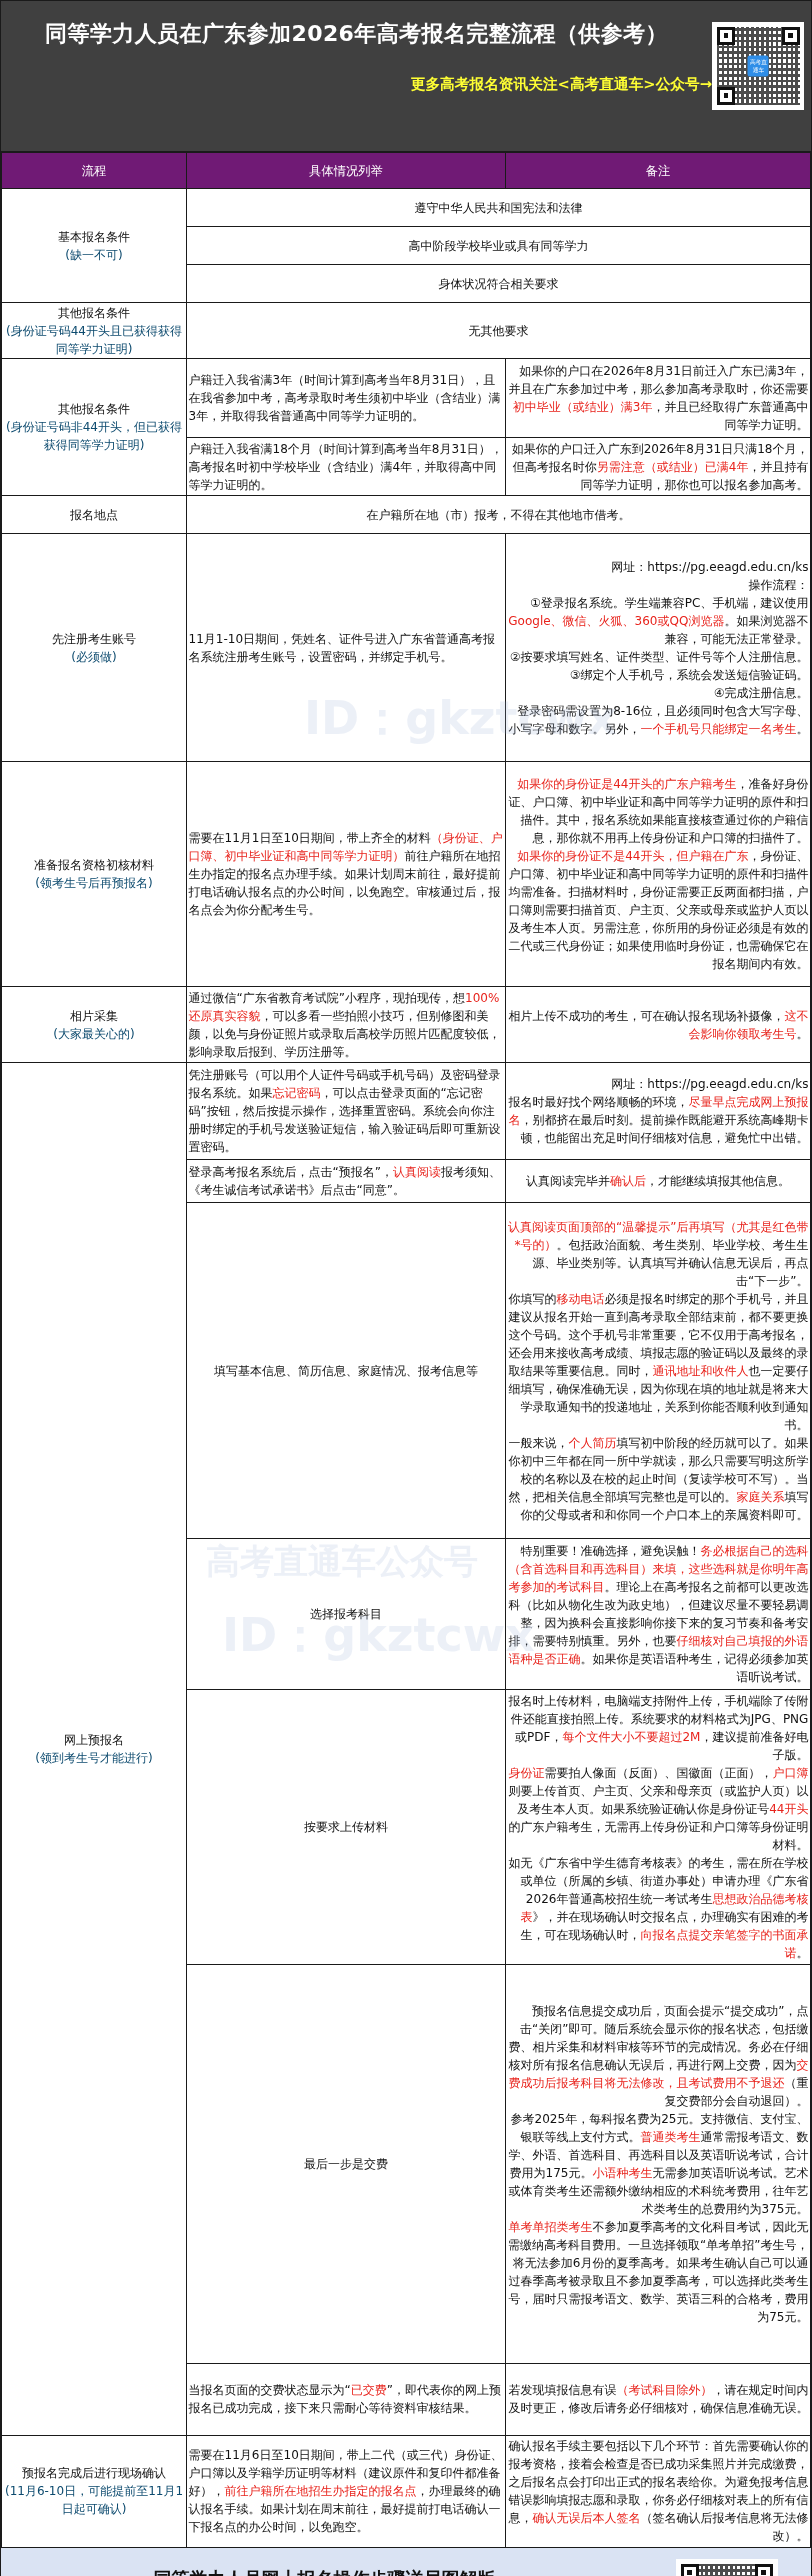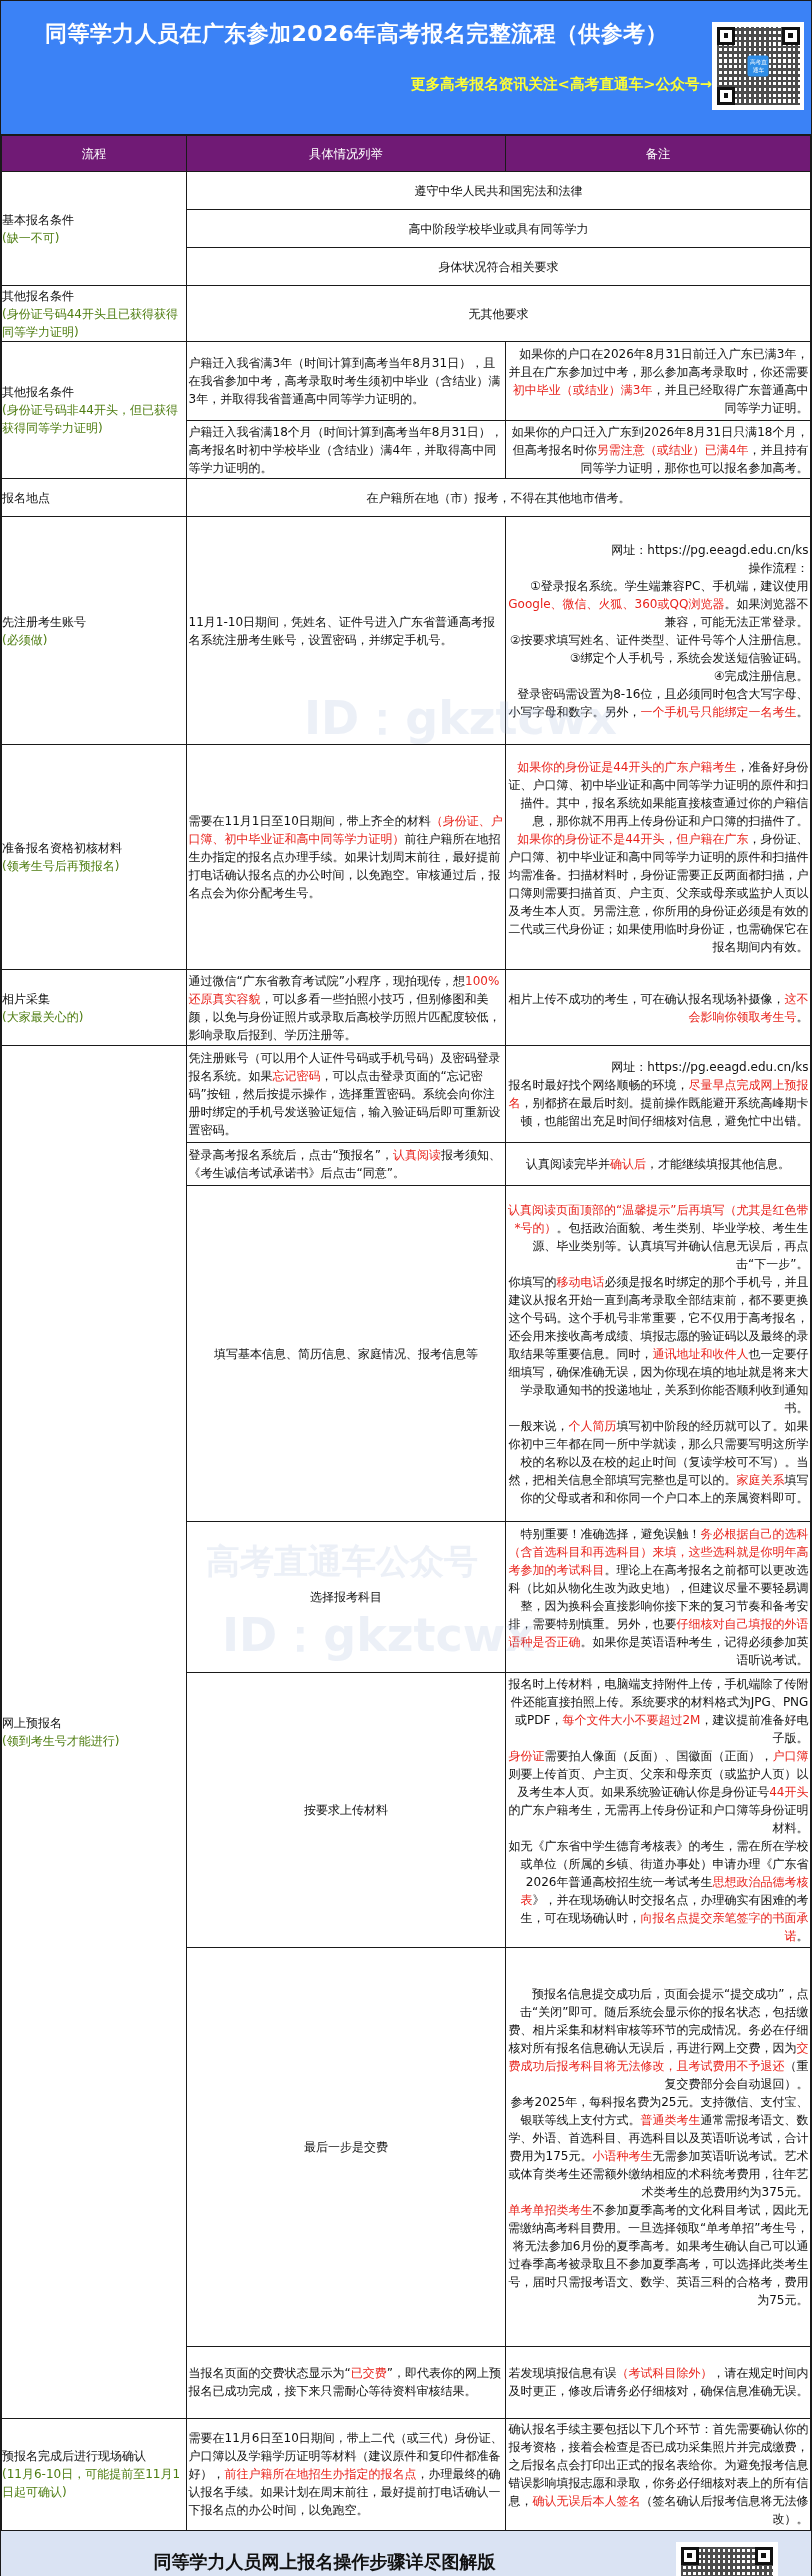--- a/index.html
+++ b/index.html
@@ -2,40 +2,40 @@
 <html style="font-size:13px"><head>
 <meta charset="utf-8">
 <style>
   * { box-sizing: border-box; margin: 0; padding: 0; }
   html, body { width: 812px; background: #ffffff; }
   body { font-family: "DejaVu Sans", "Liberation Sans", sans-serif; color: #111; position: relative; }
   .page { width: 812px; position: relative; border-left: 1.6px solid #1a1a1a; border-right: 1.6px solid #1a1a1a; }
   .red { color: #e8231c; }
 
   
-  .hero { background: #3b82f6; height: 135px; position: relative; border-top: 1.6px solid #1a1a1a; border-bottom: 1.6px solid #1a1a1a; }
+  .hero { background: #404040; height: 152px; position: relative; border-top: 1.6px solid #1a1a1a; border-bottom: 1.6px solid #1a1a1a; }
   .hero .title { position: absolute; left: 0; width: 711px; top: 18px; text-align: center; color: #ffffff; font-weight: bold; font-size: 22px; letter-spacing: 0.4px; }
   .hero .sub1, .hero .sub2 { position: absolute; left: 0; width: 711px; text-align: right; color: #ffff33; font-weight: bold; font-size: 14.7px; }
   .hero .sub1 { top: 74px; }
   .hero .sub2 { top: 97px; }
   .qr { position: absolute; background: #fff; }
   .qr-grid { position: absolute; inset: 4.9px; background:
       repeating-linear-gradient(90deg, #111 0 2.5px, transparent 2.5px 4.9px),
       repeating-linear-gradient(0deg, #111 0 2.5px, transparent 2.5px 5.7px);
       opacity: 0.75; }
   .qr-finder { position: absolute; width: 18px; height: 18px; border: 3.3px solid #111; background: #fff; }
   .qr-finder::after { content: ""; position: absolute; left: 3.3px; top: 3.3px; width: 4.9px; height: 4.9px; background: #111; }
   .qr-logo { position: absolute; width: 21px; height: 21px; left: 50%; top: 50%; transform: translate(-50%,-50%); background: #2f8ee8; color: #fff; font-size: 5.7px; line-height: 7.4px; text-align: center; padding-top: 3.3px; border-radius: 2.5px; }
 
   
   table.flow { width: 809px; border-collapse: collapse; table-layout: fixed; }
   table.flow td, table.flow th { border: 1.2px solid #1a1a1a; font-size: 12px; line-height: 18px; vertical-align: middle; }
   table.flow th { background: #701a75; color: #fff; font-weight: normal; height: 36px; font-size: 12.3px; }
-  td.step { text-align: left; }
-  td.step .sub { color: #4d7c0f; display: block; }
+  td.step { text-align: center; }
+  td.step .sub { color: #0c4a6e; display: block; }
   td.center { text-align: center; border-radius: 15px; }
   td.txt { text-align: left; padding: 1.6px 1.6px; }
   td.note { text-align: right; padding: 1.6px 1.6px; }
   col.c1 { width: 185px; } col.c2 { width: 319px; } col.c3 { width: 305px; }
 
   
   .footer { background: #dae3f3; height: 121px; position: relative; border-bottom: 1.6px solid #1a1a1a; }
   .footer .l1, .footer .l2, .footer .l3 { position: absolute; left: 0; width: 647px; text-align: center; font-weight: bold; }
   .footer .l1 { top: 19.7px; font-size: 18px; color: #111; }
   .footer .l2 { top: 47px; font-size: 18px; color: #111; }

